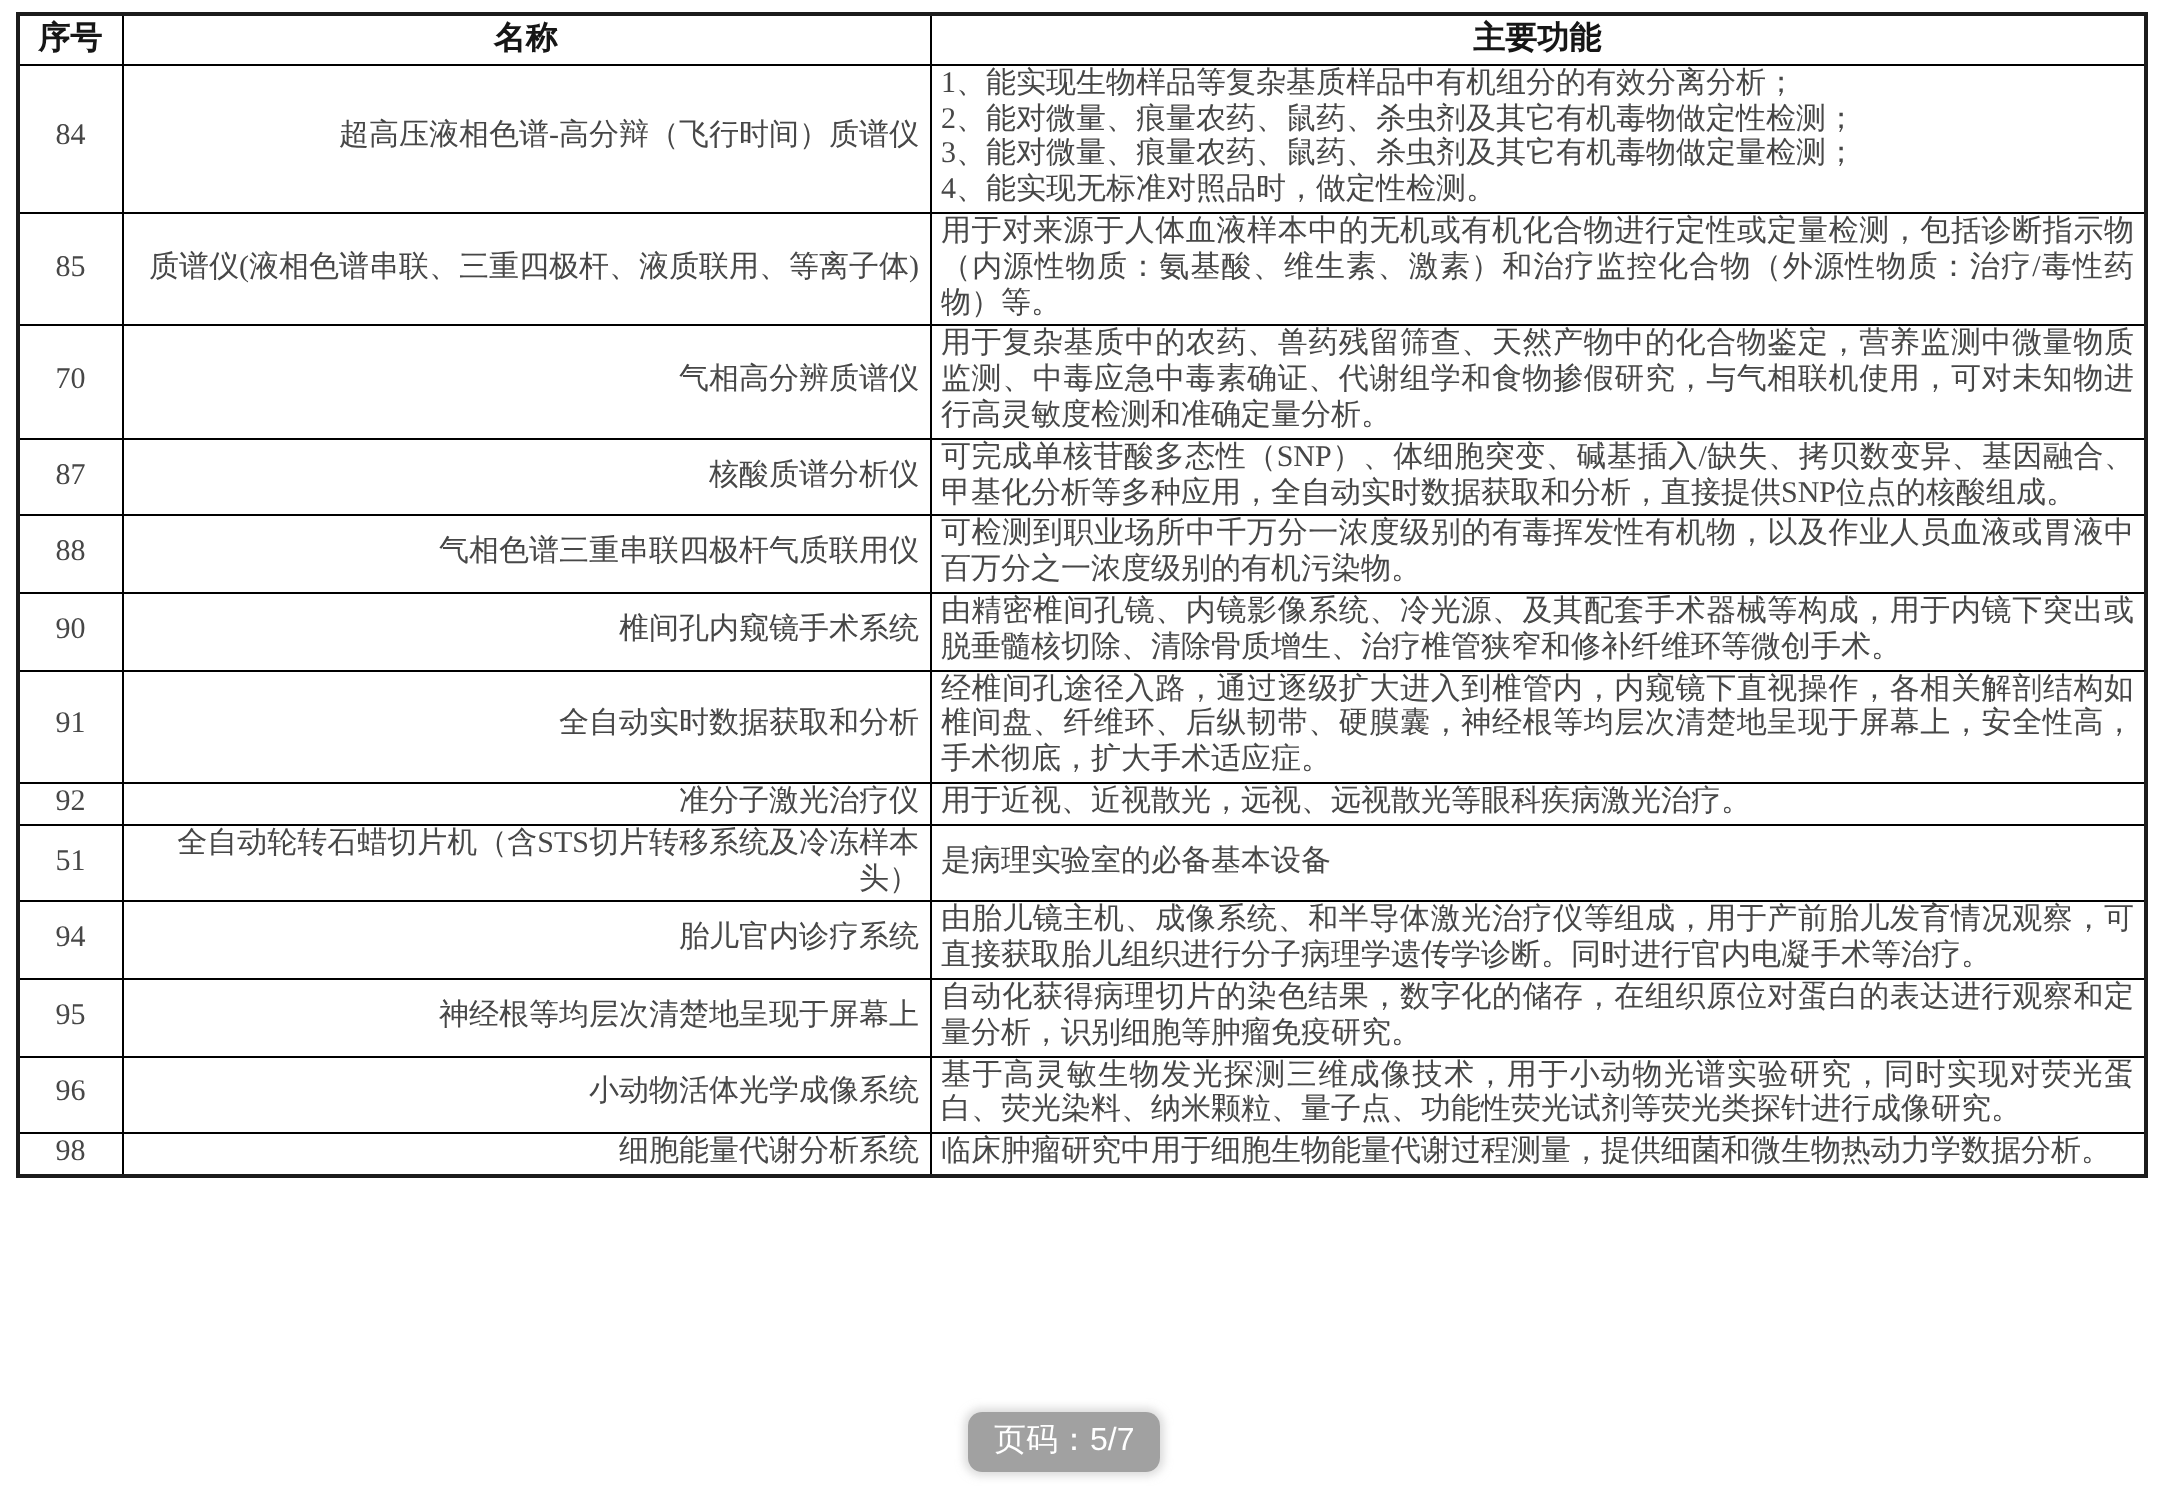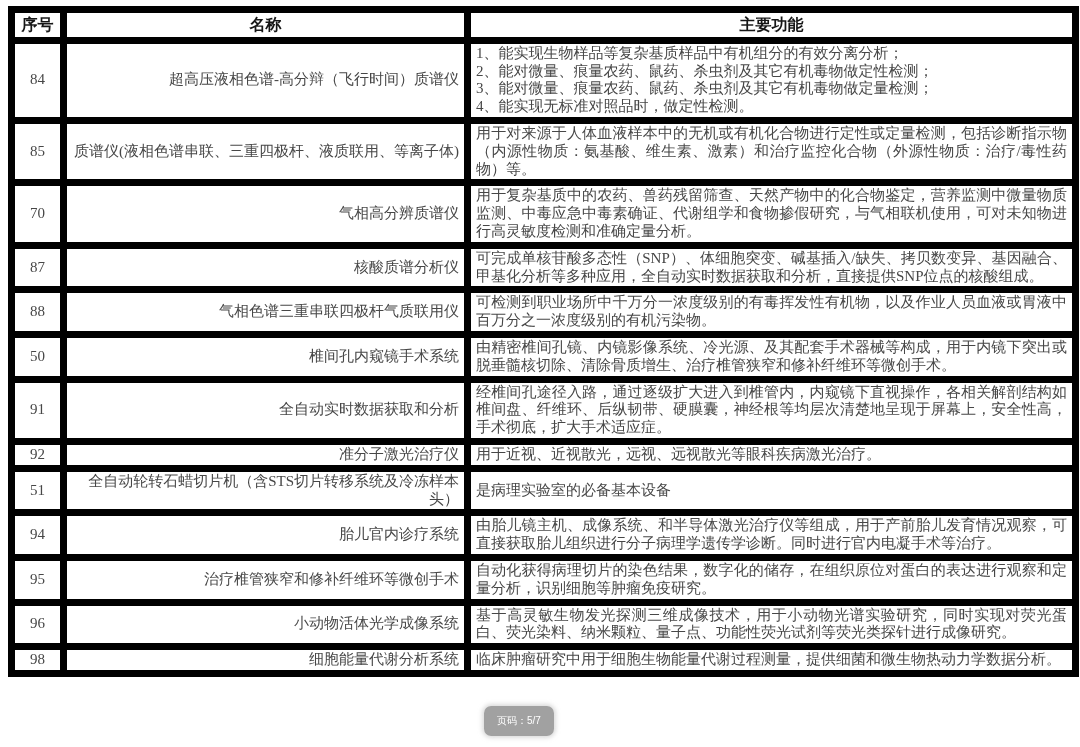--- a/index.html
+++ b/index.html
@@ -21,21 +21,21 @@
     top: 6px;
     width: 1064px;
     border-collapse: collapse;
     table-layout: fixed;
     color: #474747;
     font-size: 15px;
     line-height: 17.8px;
   }
   table.equip-table th,
   table.equip-table td {
-    border: 7px solid #000000;
+    border: 1px solid #000000;
     padding: 1px 5px;
     vertical-align: middle;
     word-break: break-all;
     overflow-wrap: anywhere;
   }
   table.equip-table {
     border: 2px solid #1c1c1c;
   }
   table.equip-table th {
     color: #161616;
@@ -60,21 +60,21 @@
   }
   .page-badge {
     position: absolute;
     left: 484px;
     top: 706px;
     padding: 4px 13px 5px 13px;
     background: rgba(148, 148, 148, 0.88);
     box-shadow: 0 0 4px 2px rgba(190, 190, 190, 0.55);
     border-radius: 7px;
     color: #ffffff;
-    font-size: 10px;
+    font-size: 16px;
     line-height: 21px;
     font-family: "Liberation Sans", "DejaVu Sans", sans-serif;
     white-space: nowrap;
   }
 </style>
 </head>
 <body>
 
 <div class="page">
 
@@ -114,21 +114,21 @@
       <td class="cell-no">87</td>
       <td class="cell-name">核酸质谱分析仪</td>
       <td class="cell-func">可完成单核苷酸多态性（SNP）、体细胞突变、碱基插入/缺失、拷贝数变异、基因融合、甲基化分析等多种应用，全自动实时数据获取和分析，直接提供SNP位点的核酸组成。</td>
     </tr>
         <tr>
       <td class="cell-no">88</td>
       <td class="cell-name">气相色谱三重串联四极杆气质联用仪</td>
       <td class="cell-func">可检测到职业场所中千万分一浓度级别的有毒挥发性有机物，以及作业人员血液或胃液中百万分之一浓度级别的有机污染物。</td>
     </tr>
         <tr>
-      <td class="cell-no">50</td>
+      <td class="cell-no">90</td>
       <td class="cell-name">椎间孔内窥镜手术系统</td>
       <td class="cell-func">由精密椎间孔镜、内镜影像系统、冷光源、及其配套手术器械等构成，用于内镜下突出或脱垂髓核切除、清除骨质增生、治疗椎管狭窄和修补纤维环等微创手术。</td>
     </tr>
         <tr>
       <td class="cell-no">91</td>
       <td class="cell-name">全自动实时数据获取和分析</td>
       <td class="cell-func">经椎间孔途径入路，通过逐级扩大进入到椎管内，内窥镜下直视操作，各相关解剖结构如椎间盘、纤维环、后纵韧带、硬膜囊，神经根等均层次清楚地呈现于屏幕上，安全性高，手术彻底，扩大手术适应症。</td>
     </tr>
         <tr>
       <td class="cell-no">92</td>
@@ -140,21 +140,21 @@
       <td class="cell-name">全自动轮转石蜡切片机（含STS切片转移系统及冷冻样本头）</td>
       <td class="cell-func">是病理实验室的必备基本设备</td>
     </tr>
         <tr>
       <td class="cell-no">94</td>
       <td class="cell-name">胎儿官内诊疗系统</td>
       <td class="cell-func">由胎儿镜主机、成像系统、和半导体激光治疗仪等组成，用于产前胎儿发育情况观察，可直接获取胎儿组织进行分子病理学遗传学诊断。同时进行官内电凝手术等治疗。</td>
     </tr>
         <tr>
       <td class="cell-no">95</td>
-      <td class="cell-name">治疗椎管狭窄和修补纤维环等微创手术</td>
+      <td class="cell-name">神经根等均层次清楚地呈现于屏幕上</td>
       <td class="cell-func">自动化获得病理切片的染色结果，数字化的储存，在组织原位对蛋白的表达进行观察和定量分析，识别细胞等肿瘤免疫研究。</td>
     </tr>
         <tr>
       <td class="cell-no">96</td>
       <td class="cell-name">小动物活体光学成像系统</td>
       <td class="cell-func">基于高灵敏生物发光探测三维成像技术，用于小动物光谱实验研究，同时实现对荧光蛋白、荧光染料、纳米颗粒、量子点、功能性荧光试剂等荧光类探针进行成像研究。</td>
     </tr>
         <tr>
       <td class="cell-no">98</td>
       <td class="cell-name">细胞能量代谢分析系统</td>

